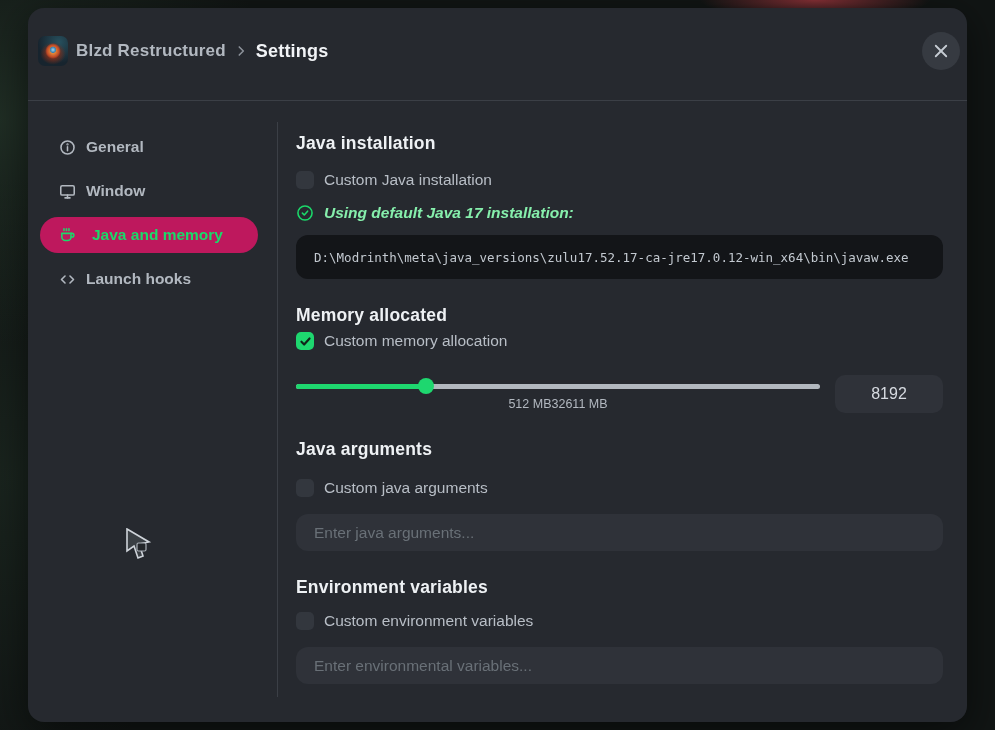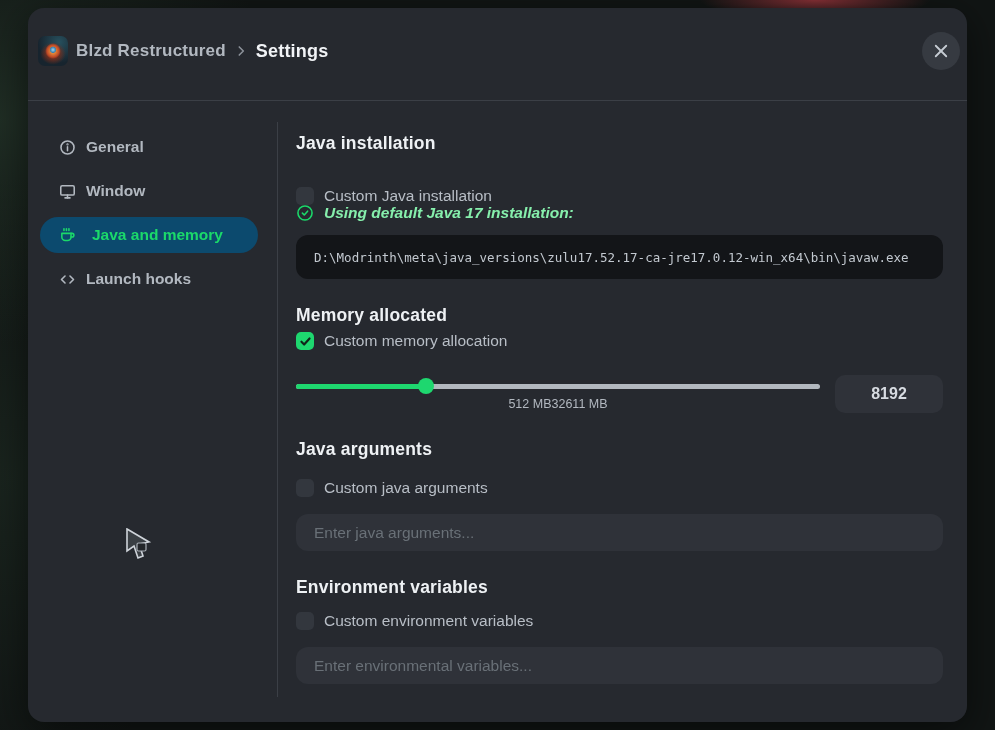--- a/index.html
+++ b/index.html
@@ -46,21 +46,21 @@
   .v-divider { position: absolute; left: 249px; top: 114px; width: 1px; height: 575px; background: #3b3f46; }
 
   
   .sidebar { position: absolute; left: 12px; top: 121px; width: 218px; }
   .side-item {
     height: 36px; margin-bottom: 8px; border-radius: 18px;
     display: flex; align-items: center; gap: 10px; padding: 0 8px 0 18px;
     color: #b2b8c0; font-size: 15.5px; font-weight: 700; cursor: pointer;
   }
   .side-item .icn { display: flex; width: 18px; justify-content: center; }
-  .side-item.selected { background: #0c4a6e; color: #1bd96a; gap: 16px; }
+  .side-item.selected { background: #be185d; color: #1bd96a; gap: 16px; }
   .side-item.selected svg { stroke: #1bd96a; }
   .side-item svg { stroke: #b2b8c0; }
 
   
   .section-heading {
     position: absolute; left: 268px; font-size: 17.5px; font-weight: 800; color: #eef1f4; letter-spacing: .2px;
   }
   .check-row { position: absolute; left: 268px; display: flex; align-items: center; gap: 10px; }
   .checkbox {
     width: 18px; height: 18px; border-radius: 5px; background: #33373e; cursor: pointer;
@@ -87,21 +87,21 @@
   .slider-thumb {
     position: absolute; left: calc(24.8% - 8px); top: 2px; width: 16px; height: 16px;
     border-radius: 50%; background: #1ed76f; cursor: grab;
   }
   .slider-minmax { position: absolute; left: 268px; top: 389px; width: 524px; display: flex; justify-content: center; }
   .slider-minmax span { font-size: 12.5px; color: #b2b8c0; }
 
   .mem-input {
     position: absolute; left: 807px; top: 367px; width: 108px; height: 38px;
     background: #2f3239; border: none; border-radius: 10px; text-align: center;
-    font-family: "Liberation Sans", sans-serif; font-size: 16px; font-weight: 700; color: #d7dbe1;
+    font-family: "Liberation Sans", sans-serif; font-size: 16px; font-weight: 400; color: #d7dbe1;
   }
   .text-input {
     position: absolute; left: 268px; width: 647px; height: 37px;
     background: #2f3239; border: none; border-radius: 12px; padding: 0 18px;
     font-family: "Liberation Sans", sans-serif; font-size: 15.5px; color: #c6ccd3;
   }
   .text-input::placeholder { color: #697077; opacity: 1; }
 
   .cursor { position: absolute; left: 125px; top: 528px; pointer-events: none; }
 </style>
@@ -172,21 +172,21 @@
               <polyline points="15.5 7 20.5 12 15.5 17"></polyline>
             </svg>
         </span>
         <span>Launch hooks</span>
       </div>
     </nav>
     <div class="v-divider"></div>
 
     <h2 class="section-heading" style="top:125px;">Java installation</h2>
 
-    <div class="check-row" style="top:163px;margin-top:16px;">
+    <div class="check-row" style="top:163px;">
       <div class="checkbox"></div>
       <span class="check-label">Custom Java installation</span>
     </div>
 
     <div class="status-row" style="top:196px;">
       <span style="display:flex;">
         <svg width="18" height="18" viewBox="0 0 24 24" fill="none" stroke="#1bd96a" stroke-width="2.1" stroke-linecap="round" stroke-linejoin="round">
             <circle cx="12" cy="12" r="9.4"></circle>
             <polyline points="8.5 12.2 11 14.6 15.5 9.6"></polyline>
           </svg>

